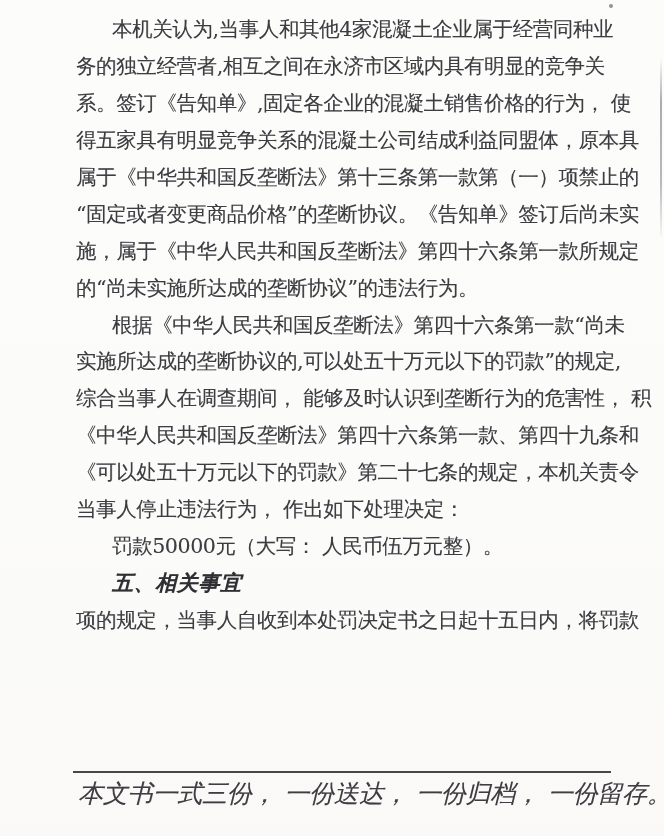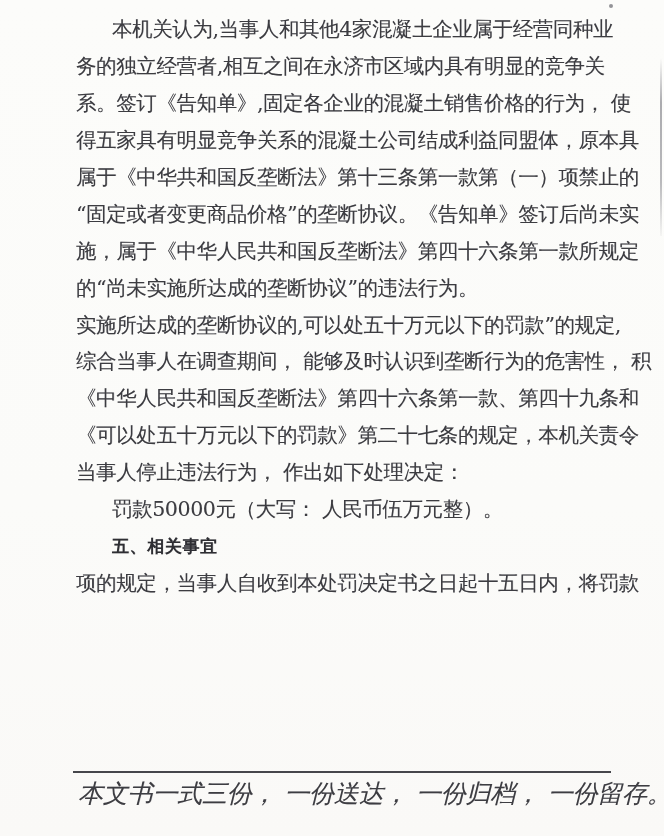--- a/index.html
+++ b/index.html
@@ -24,24 +24,25 @@
     letter-spacing: -0.4px;
     color: #3c3c41;
     white-space: nowrap;
     text-shadow: 0.3px 0.3px 0.6px rgba(70,70,78,0.35);
   }
   .line.in1 { padding-left: 20px; }
   .line.in2 { padding-left: 36px; }
   .line.heading {
     font-family: "DejaVu Sans", "Liberation Sans", sans-serif;
     font-weight: bold;
-    font-size: 17px;
+    font-size: 21px;
     letter-spacing: 0.6px;
     color: #2e2e33;
     text-shadow: 0.4px 0.4px 0.6px rgba(50,50,58,0.4);
+    font-style: italic;
   }
   .footer-rule {
     position: absolute;
     left: 73px;
     top: 771px;
     width: 538px;
     height: 2px;
     background: #46464b;
   }
   .footer-note {
@@ -94,20 +95,21 @@
 
   <div class="doc">
       <div class="line in2">本机关认为,当事人和其他4家混凝土企业属于经营同种业</div>
       <div class="line in0">务的独立经营者,相互之间在永济市区域内具有明显的竞争关</div>
       <div class="line in0">系。签订《告知单》,固定各企业的混凝土销售价格的行为， 使</div>
       <div class="line in0">得五家具有明显竞争关系的混凝土公司结成利益同盟体，原本具</div>
       <div class="line in0">属于《中华共和国反垄断法》第十三条第一款第（一）项禁止的</div>
       <div class="line in0">“固定或者变更商品价格”的垄断协议。《告知单》签订后尚未实</div>
       <div class="line in0">施，属于《中华人民共和国反垄断法》第四十六条第一款所规定</div>
       <div class="line in0">的“尚未实施所达成的垄断协议”的违法行为。</div>
+      <div class="line in2">根据《中华人民共和国反垄断法》第四十六条第一款“尚未</div>
       <div class="line in0">实施所达成的垄断协议的,可以处五十万元以下的罚款”的规定,</div>
       <div class="line in0">综合当事人在调查期间， 能够及时认识到垄断行为的危害性， 积</div>
       <div class="line in0">《中华人民共和国反垄断法》第四十六条第一款、第四十九条和</div>
       <div class="line in0">《可以处五十万元以下的罚款》第二十七条的规定，本机关责令</div>
       <div class="line in0">当事人停止违法行为， 作出如下处理决定：</div>
       <div class="line in2">罚款50000元（大写： 人民币伍万元整）。</div>
       <div class="line in2 heading">五、相关事宜</div>
       <div class="line in0">项的规定，当事人自收到本处罚决定书之日起十五日内，将罚款</div>
     </div>
 

